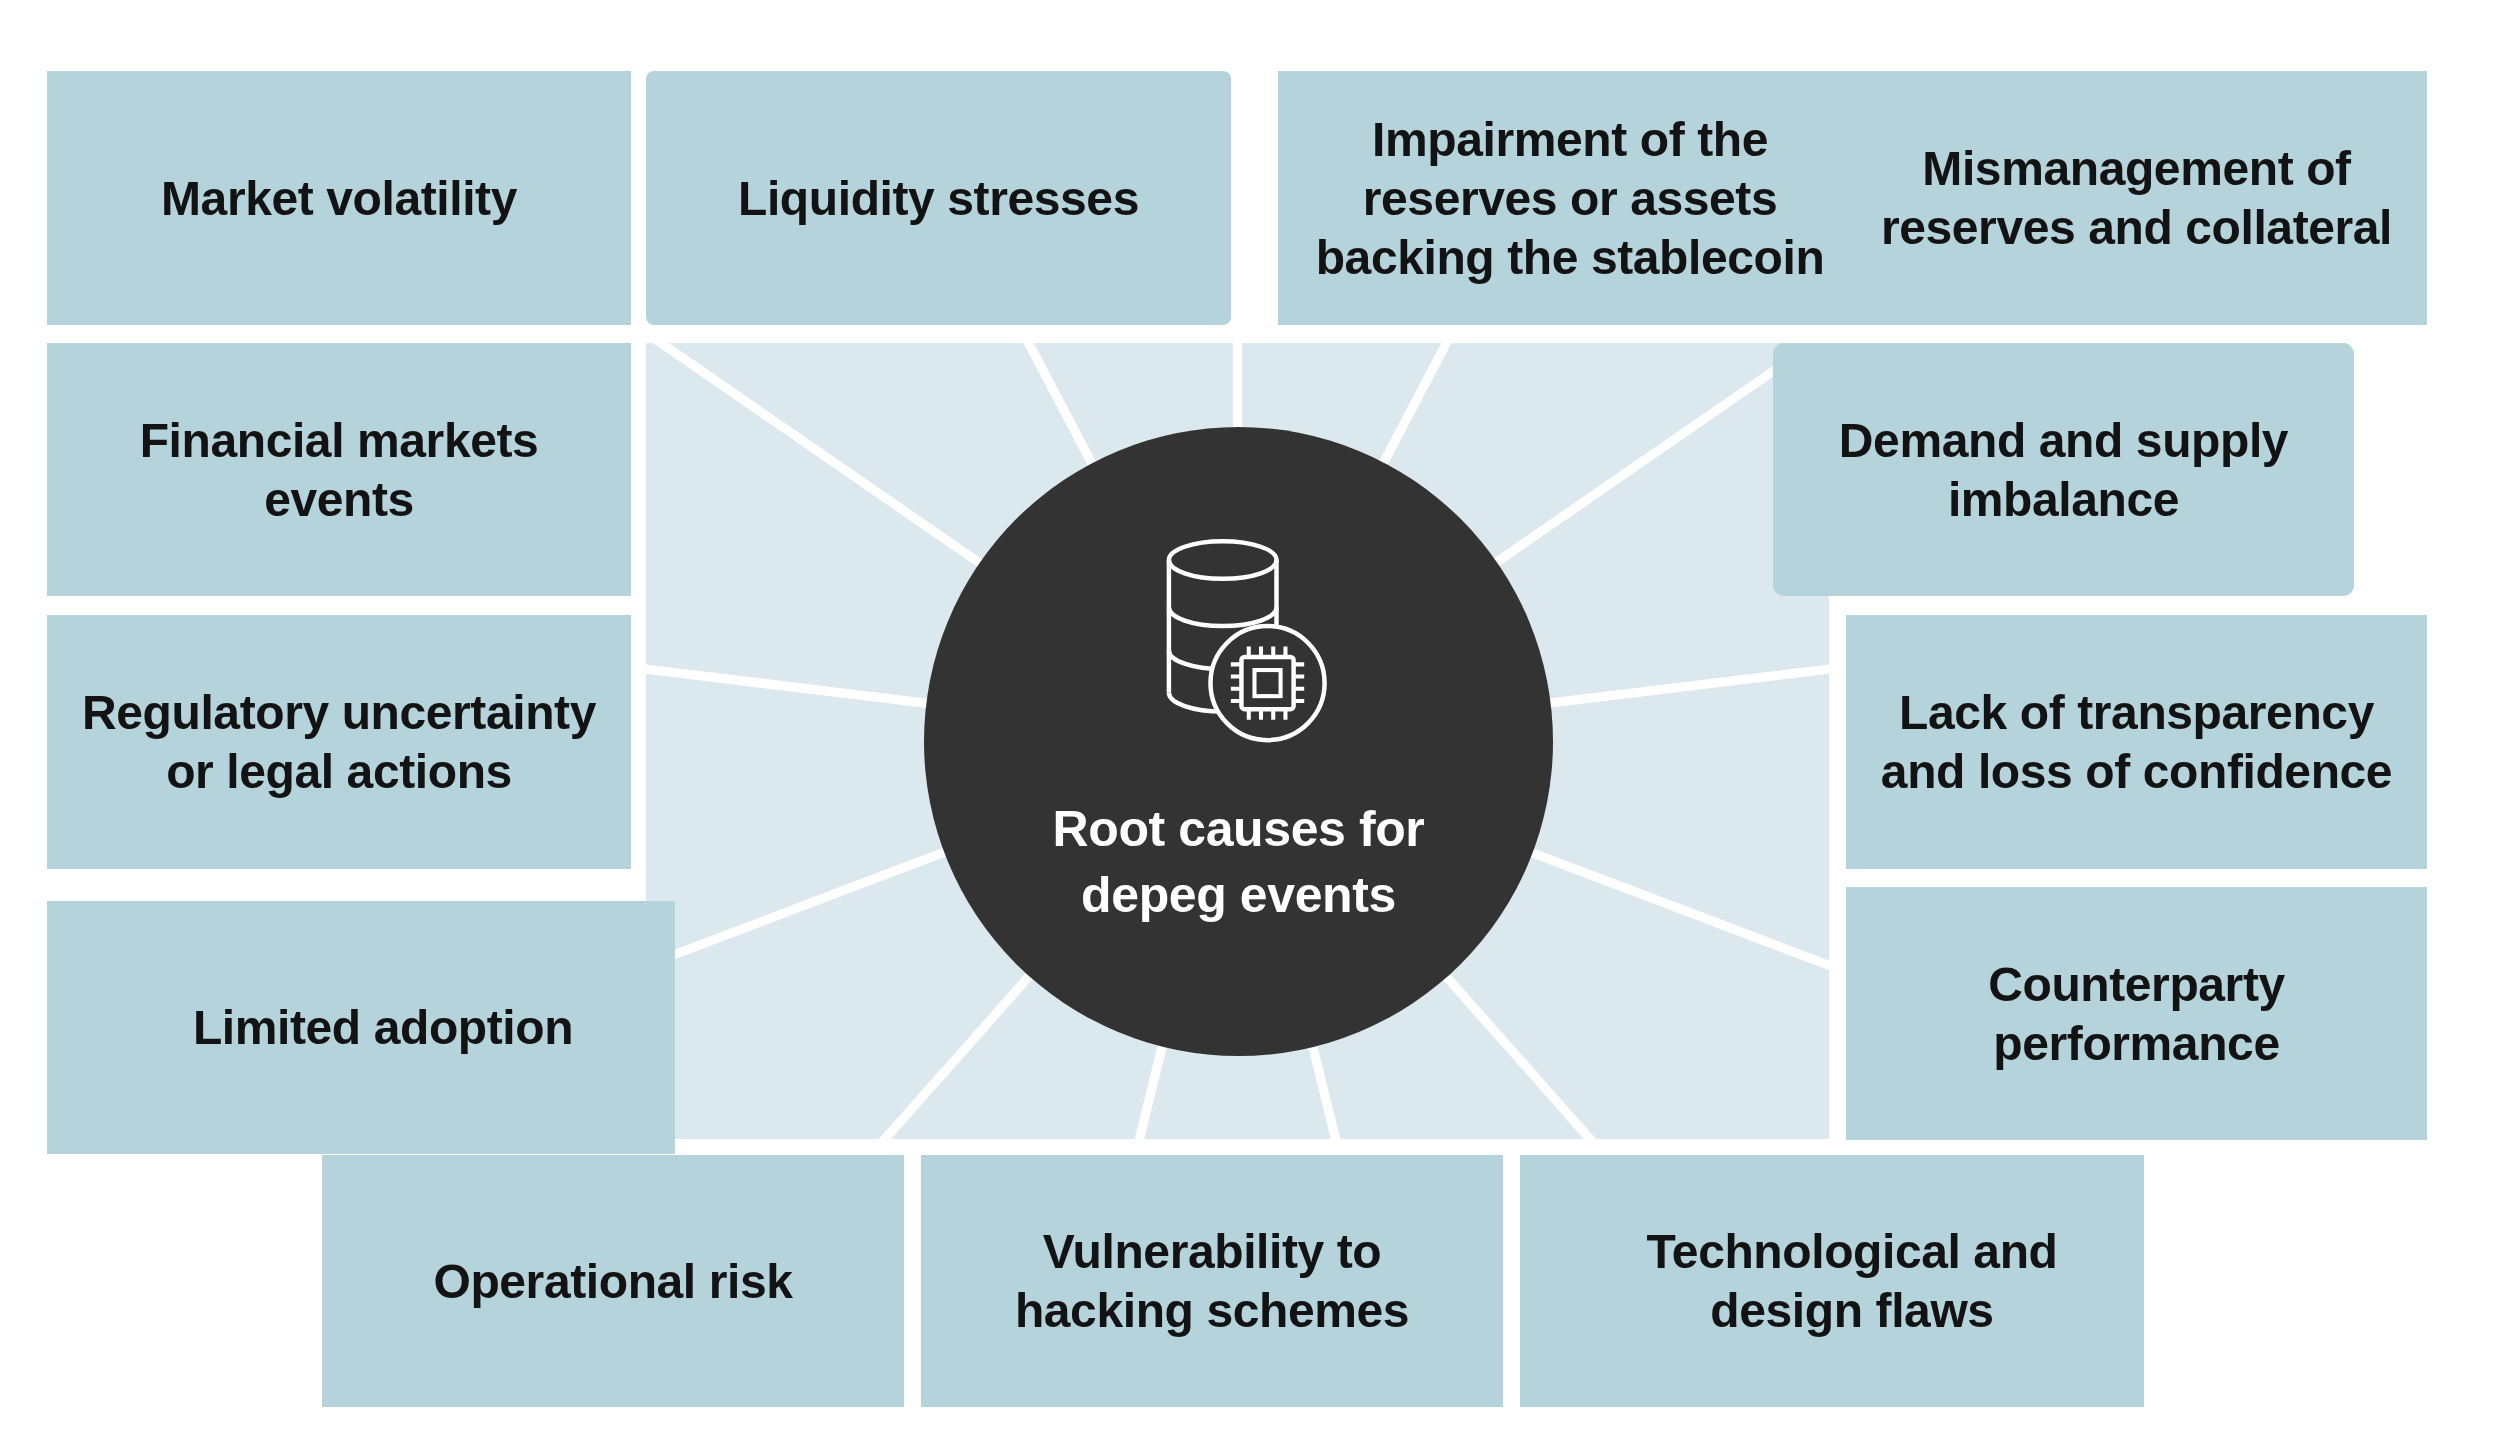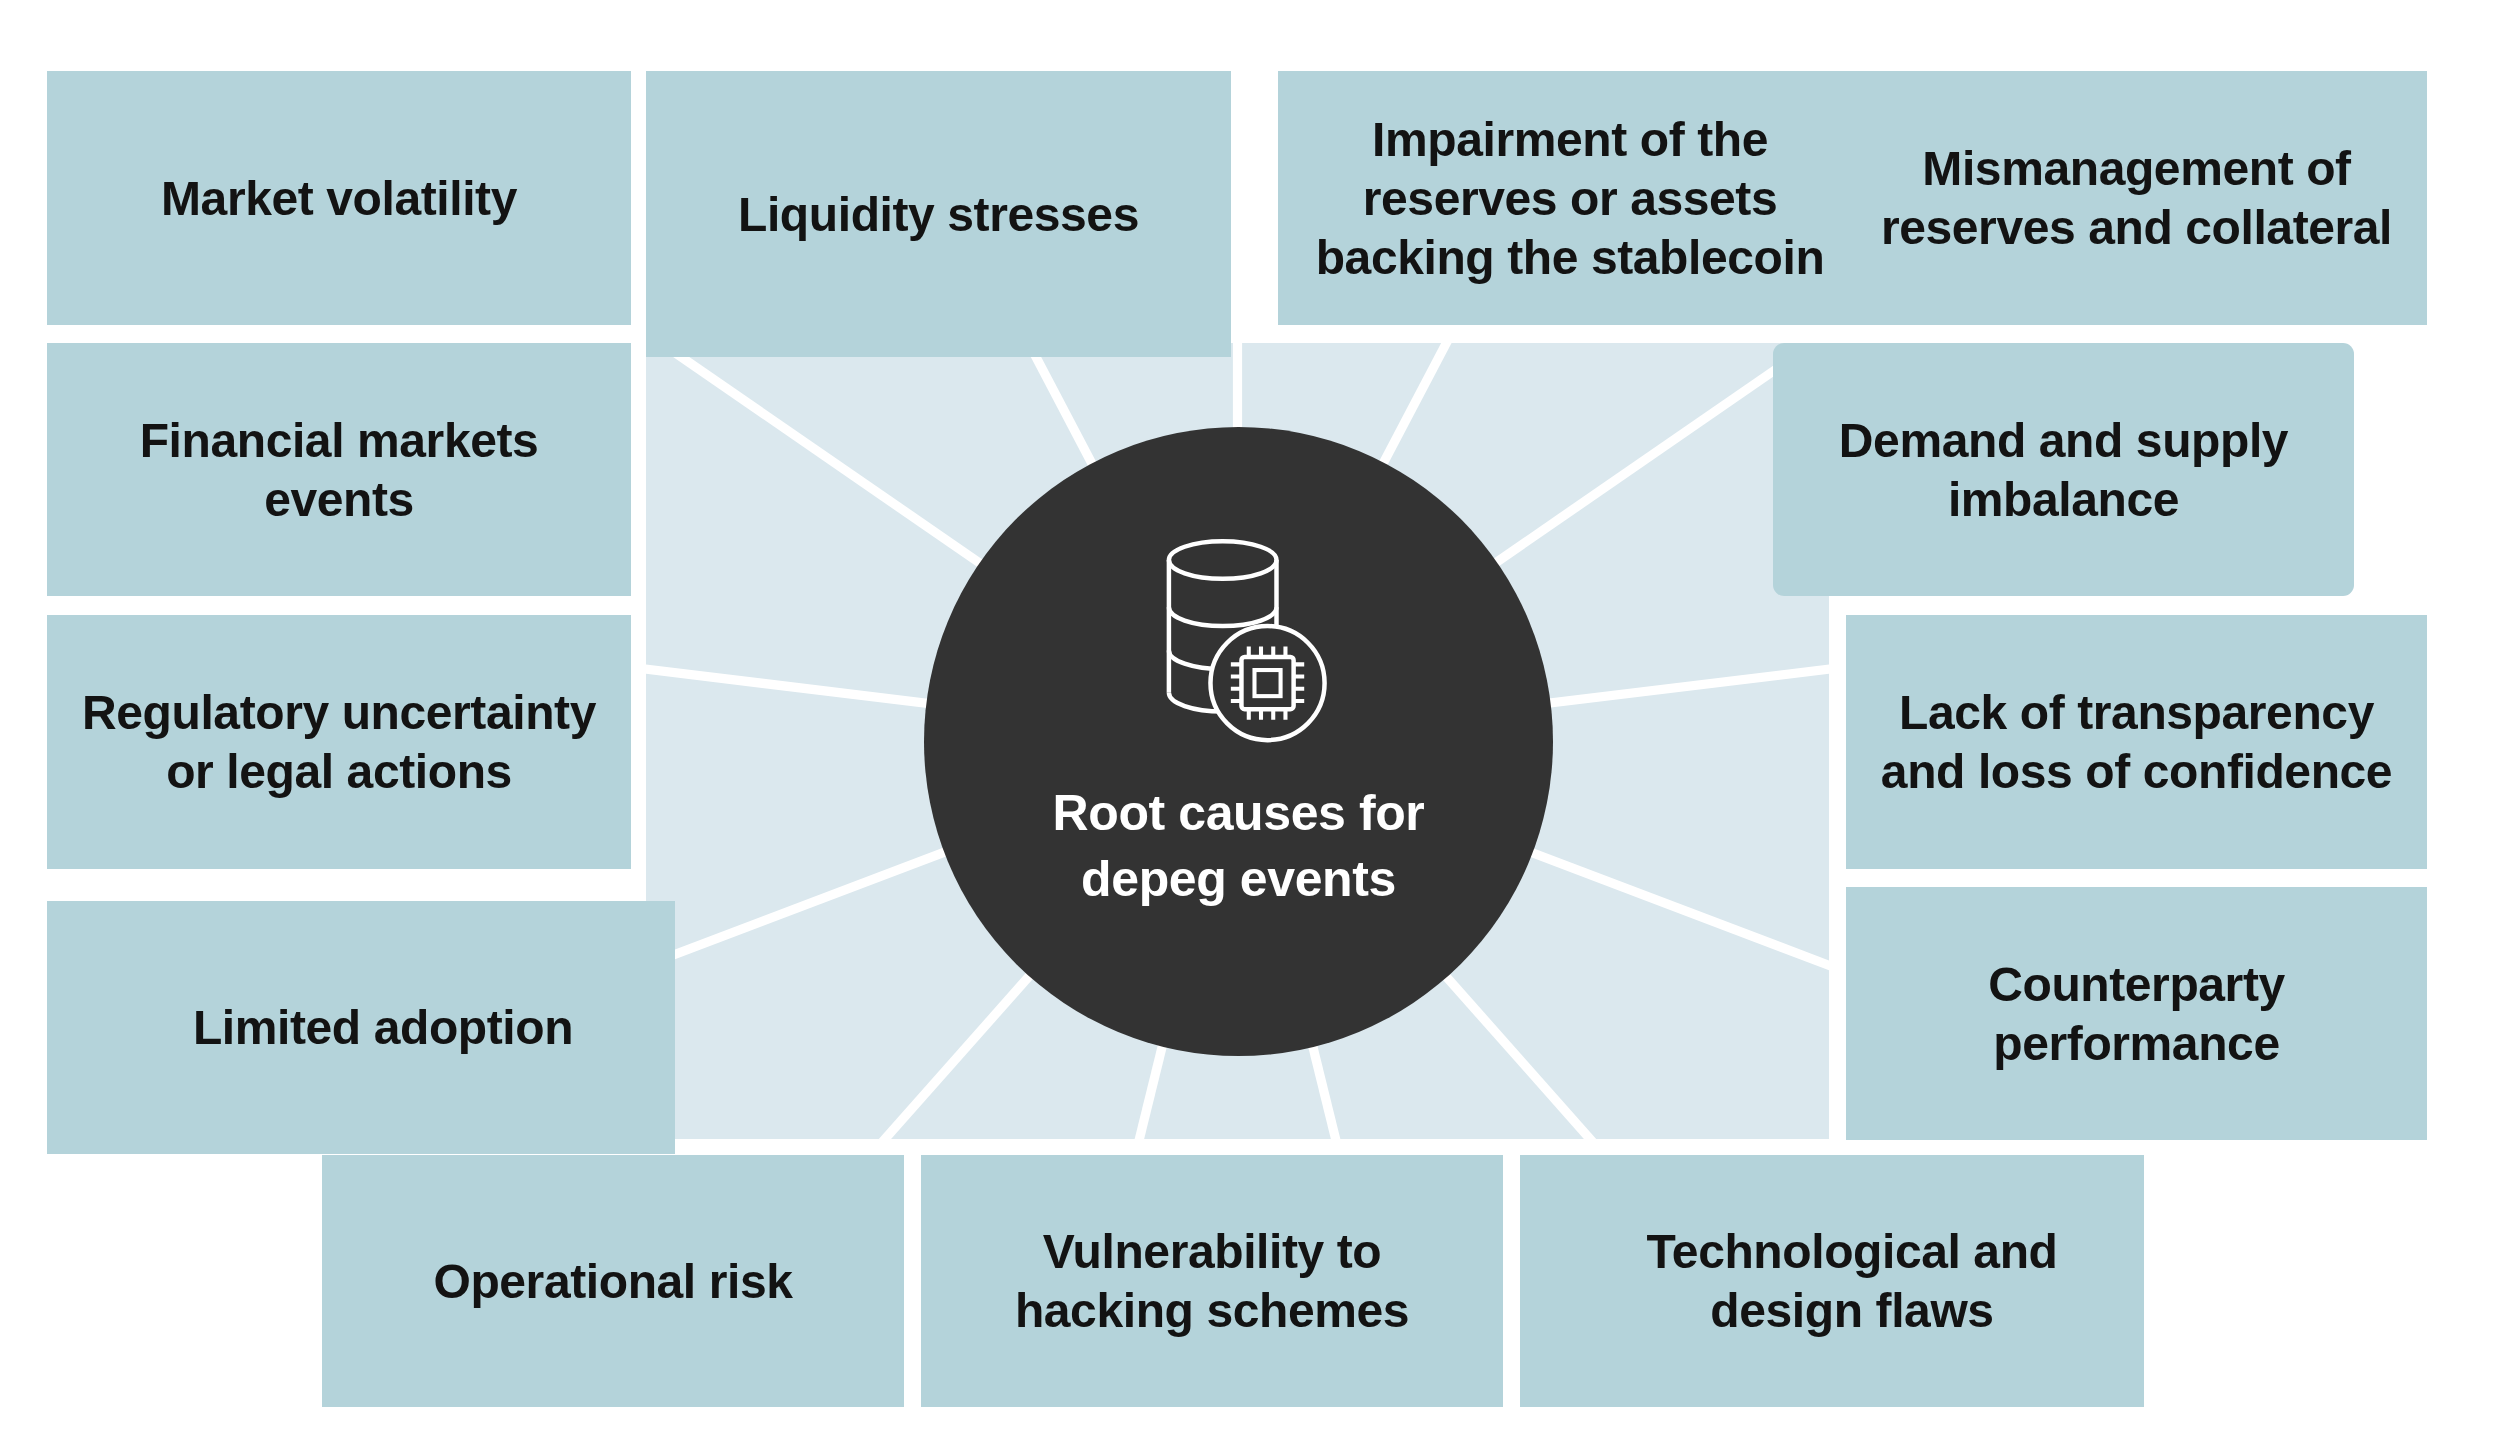--- a/index.html
+++ b/index.html
@@ -21,21 +21,21 @@
     background:#dbe8ee;
   }
   .rays-area svg{position:absolute;left:0;top:0;}
   .center-circle{
     position:absolute;left:924px;top:427px;width:629px;height:629px;
     background:#333333;border-radius:50%;
     display:flex;flex-direction:column;align-items:center;justify-content:flex-start;
   }
   .center-icon{margin-top:111px;}
   .center-title{
-    margin-top:26px;
+    margin-top:42px;
     color:#ffffff;font-weight:700;font-size:50px;line-height:66px;letter-spacing:-0.4px;
     text-align:center;
   }
   .center-title .line{white-space:nowrap;}
 </style>
 </head>
 <body>
 
 <div class="rays-area">
   <svg width="1183" height="796" viewBox="0 0 1413 951">
@@ -53,21 +53,21 @@
       <line x1="706.5" y1="475.5" x2="-186.9" y2="367.0"></line>
       <line x1="706.5" y1="475.5" x2="-34.2" y2="-35.8"></line>
       <line x1="706.5" y1="475.5" x2="288.3" y2="-321.4"></line>
     </g>
   </svg>
 </div>
 
 <div class="box" style="left:47px;top:71px;width:584px;height:254px;">
   <div class="line">Market volatility</div>
 </div>
-<div class="box" style="left:646px;top:71px;width:585px;height:286px;">
+<div class="box" style="left:646px;top:71px;width:585px;height:254px;border-radius:8px;">
   <div class="line">Liquidity stresses</div>
 </div>
 <div class="box" style="left:1246px;top:71px;width:584px;height:254px;margin-left:32px;">
   <div class="line">Impairment of the</div>
   <div class="line">reserves or assets</div>
   <div class="line">backing the stablecoin</div>
 </div>
 <div class="box" style="left:1846px;top:71px;width:581px;height:254px;">
   <div class="line">Mismanagement of</div>
   <div class="line">reserves and collateral</div>

